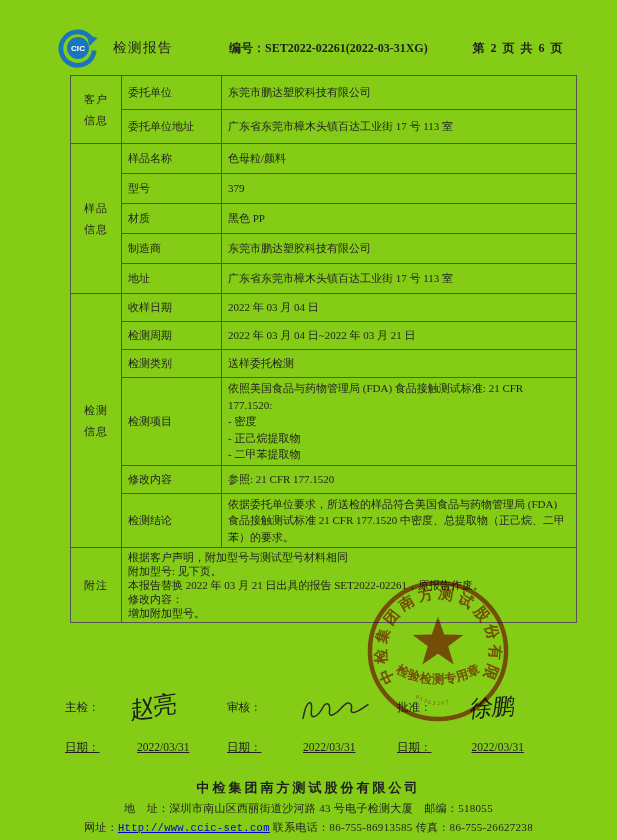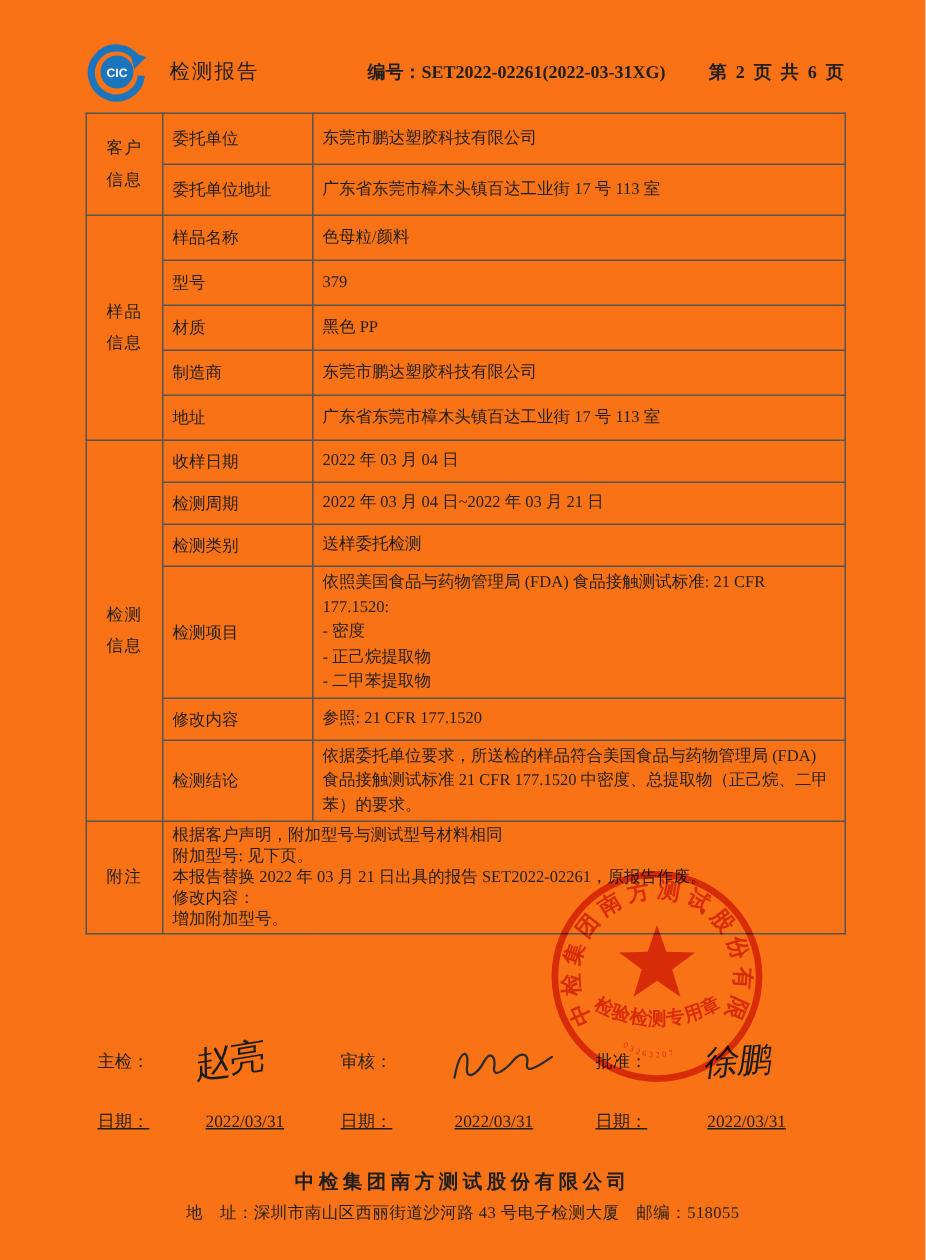--- a/index.html
+++ b/index.html
@@ -2,31 +2,31 @@
 <html><head>
 <meta charset="utf-8">
 <style>
   * { box-sizing: border-box; }
   html,body { margin:0; padding:0; }
   body {
     width:617px; height:840px; background:#ffffff;
     font-family:"Liberation Serif","DejaVu Serif",serif;
     color:#1f1f1f;
   }
-  .page { position:relative; width:617px; height:840px; background:#f97316; overflow:hidden; }
+  .page { position:relative; width:617px; height:840px; background:#84cc16; overflow:hidden; }
 
   
   .header { position:absolute; top:24px; left:57px; width:507px; height:48px; display:flex; align-items:center; }
   .logo { flex:0 0 auto; }
   .hd-title { font-weight:normal; font-size:13.5px; letter-spacing:1.5px; margin-left:14px; }
-  .hd-no { font-weight:bold; font-size:12px; margin-left:72px; }
+  .hd-no { font-weight:bold; font-size:12px; margin-left:56px; }
   .hd-page { font-weight:bold; font-size:12px; margin-left:auto; letter-spacing:1.5px; }
 
   
-  table.info { position:absolute; top:75px; left:57px; width:507px; border-collapse:collapse; font-size:11px; table-layout:fixed; }
+  table.info { position:absolute; top:75px; left:70px; width:507px; border-collapse:collapse; font-size:11px; table-layout:fixed; }
   table.info td { border:1px solid #555; padding:2px 6px; vertical-align:middle; }
   td.group { width:51px; text-align:center; white-space:pre-line; line-height:21px; letter-spacing:1px; padding:2px 4px; }
   td.lbl { width:100px; padding-left:12px; }
   td.val { padding-left:13px; line-height:16.5px; }
   .pre { white-space:pre-line; }
   tr.h34 { height:34px; } tr.h30 { height:30px; } tr.h28 { height:28px; }
   td.tall { padding-top:5px; padding-bottom:5px; }
   td.notes { padding:6px 10px 6px 12px; line-height:14px; white-space:pre-line; }
 
   
@@ -190,15 +190,19 @@
     <polygon fill="#d8423c" points="75,40 81.3,58.3 100.7,58.7 85.3,70.3 90.9,88.8 75,77.8 59.1,88.8 64.7,70.3 49.3,58.7 68.7,58.3"></polygon>
     <path id="botPath" d="M 32,96 A 85,85 0 0 0 118,96" fill="none"></path>
     <text class="bot-t"><textPath href="#botPath">检验检测专用章</textPath></text>
     <path id="serPath" d="M 52,122 A 38,38 0 0 0 98,122" fill="none"></path>
     <text class="ser-t"><textPath href="#serPath">03263207</textPath></text>
   </svg>
 
   <div class="footer">
     <div class="footer-company">中检集团南方测试股份有限公司</div>
     <div class="footer-line">地　址：深圳市南山区西丽街道沙河路 43 号电子检测大厦　邮编：518055</div>
+    <div class="footer-line">
+      <span>网址：</span><a href="#">Http://www.ccic-set.com</a>
+      <span>联系电话：86-755-86913585  传真：86-755-26627238</span>
+    </div>
   </div>
 
 </div>
 
 </body></html>

